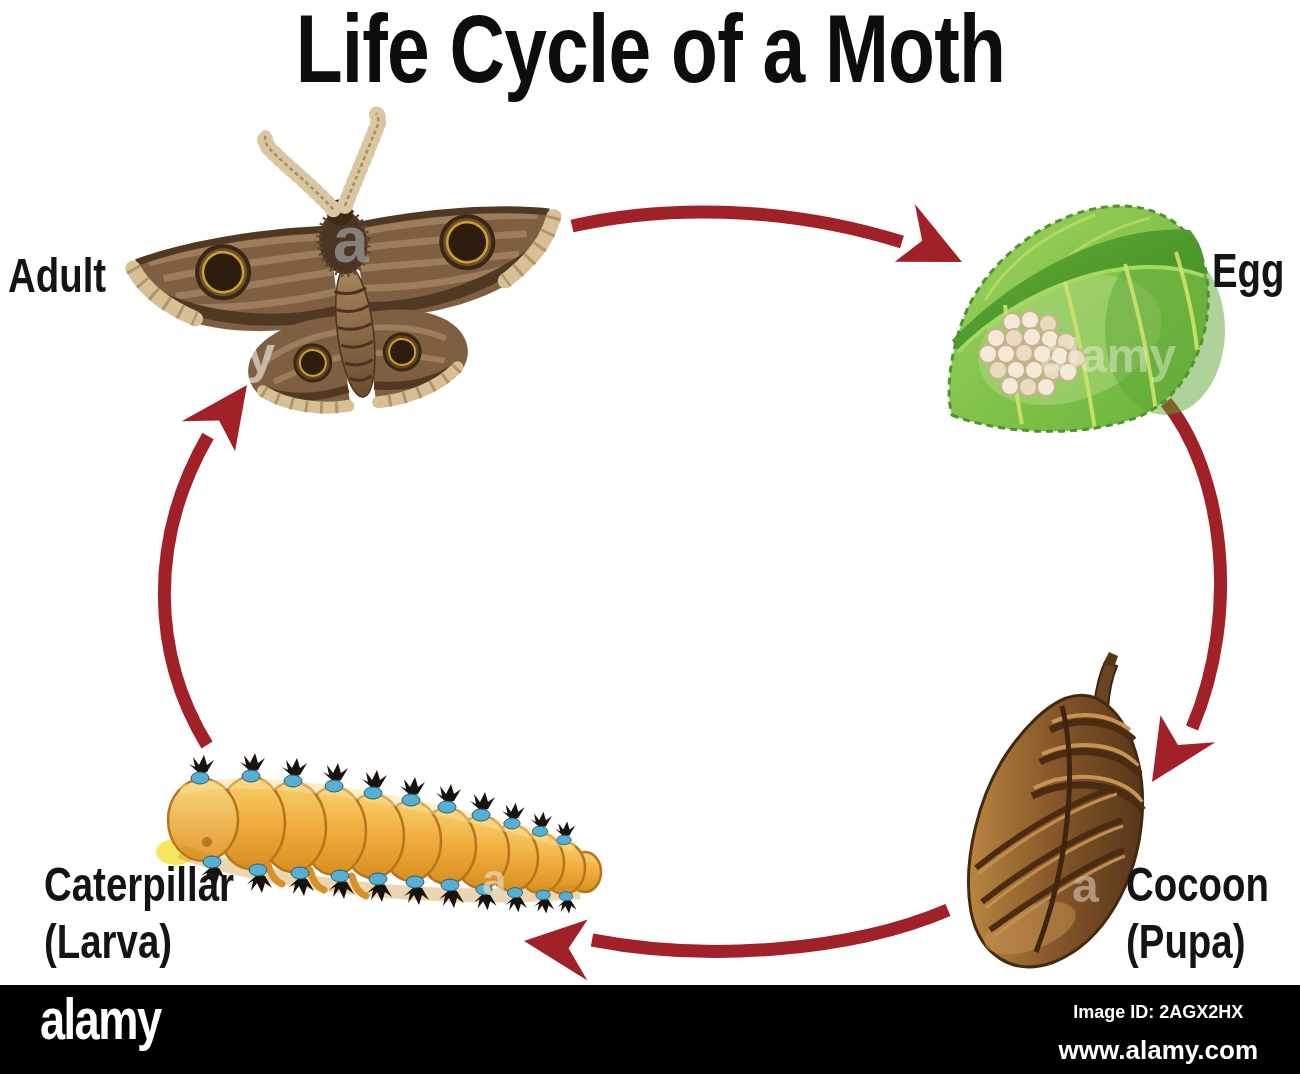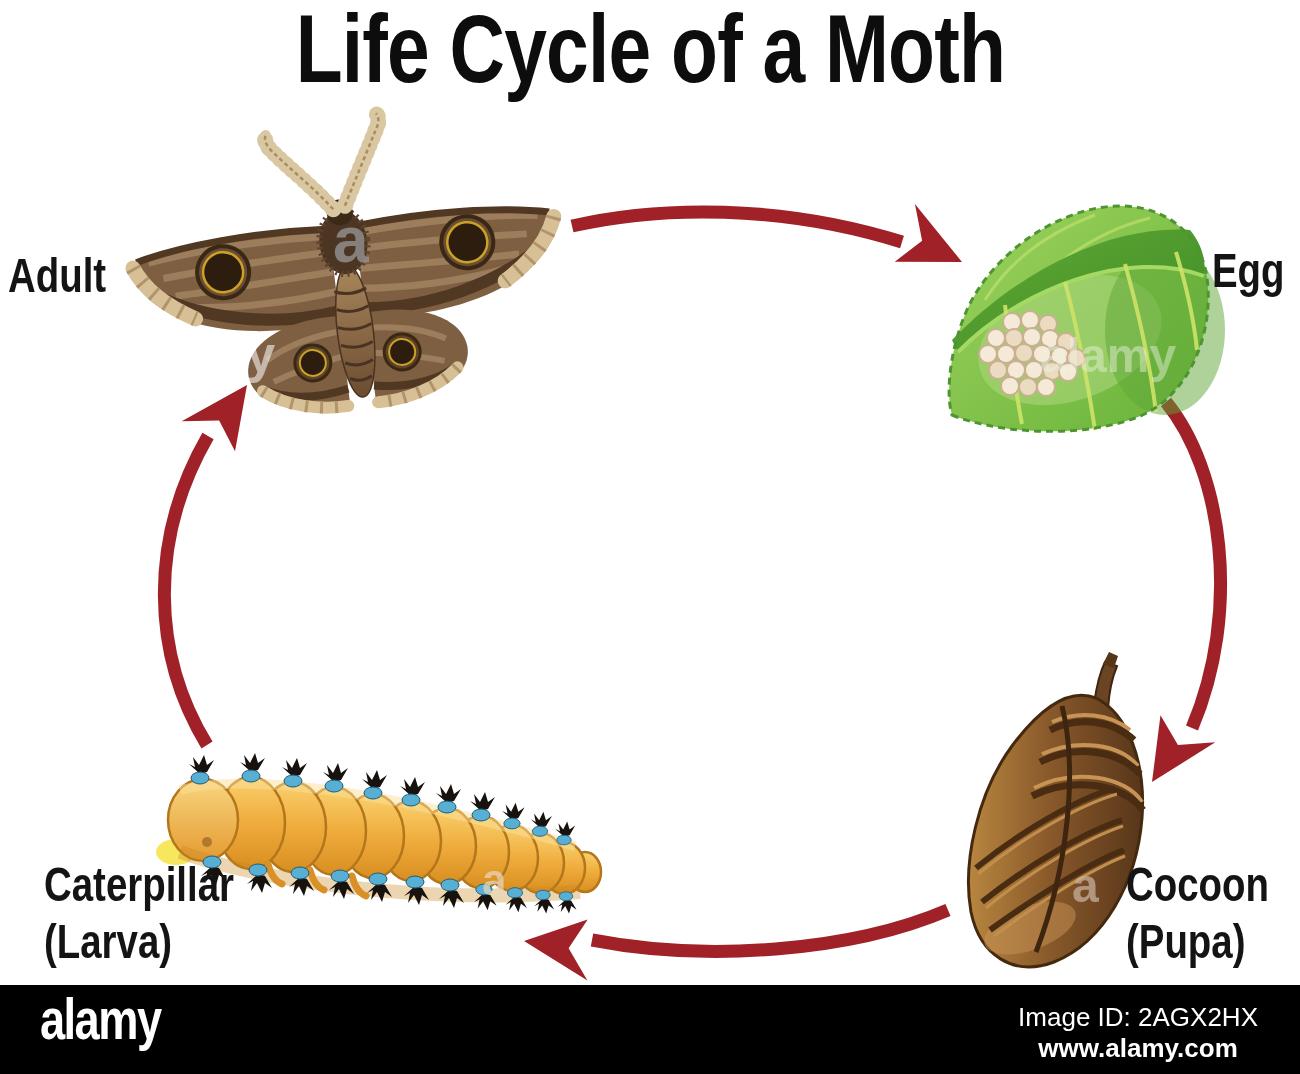--- a/index.html
+++ b/index.html
@@ -12,22 +12,22 @@
   .stage-label{position:absolute;font-weight:bold;font-size:48px;color:#141414;
                line-height:57px;transform:scaleX(.8);transform-origin:0 0;white-space:nowrap;}
   .lbl-adult{left:8px;top:247px;}
   .lbl-egg{left:1212px;top:242px;}
   .lbl-cocoon{left:1126px;top:856px;}
   .lbl-caterpillar{left:44px;top:856px;}
   .footer{position:absolute;left:0;bottom:0;width:100%;height:89px;background:#000;}
   .brand{position:absolute;left:40px;top:0px;color:#fff;font-size:58px;font-weight:bold;
          transform:scaleX(.78);transform-origin:0 0;letter-spacing:-2px;}
   .footer-meta{position:absolute;right:42px;top:17px;color:#fff;text-align:center;}
-  .meta-id{font-size:26px;font-weight:normal;text-align:center;}
-  .meta-url{font-size:26px;font-weight:bold;margin-top:0;}
+  .meta-id{font-size:18px;font-weight:bold;text-align:center;}
+  .meta-url{font-size:26px;font-weight:bold;margin-top:12px;}
 </style>
 </head>
 <body>
 
 <div class="canvas">
 
   <svg class="diagram-svg" viewBox="0 0 1300 1074">
     <defs>
       <path id="dart" d="M0 0 L-66 -35 L-45 -4 L-62 26 Z" fill="#A02127"></path>
 

